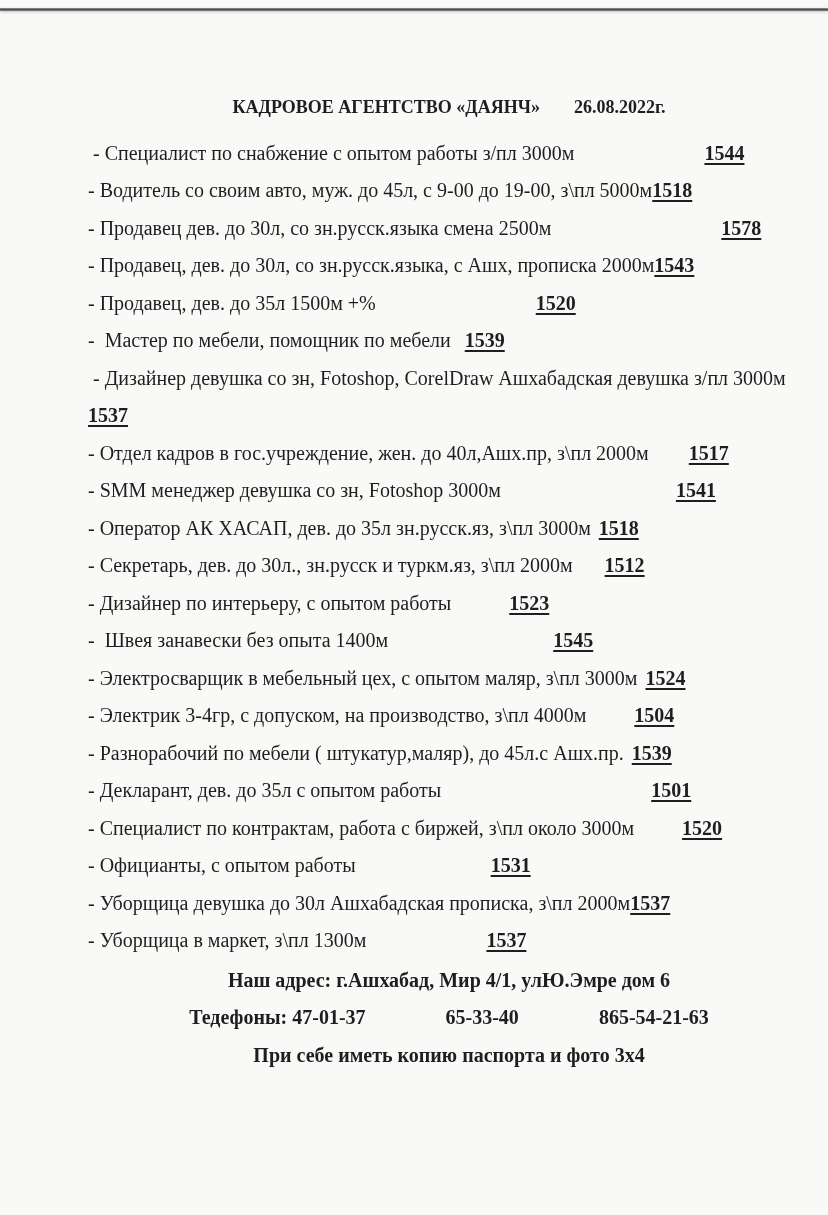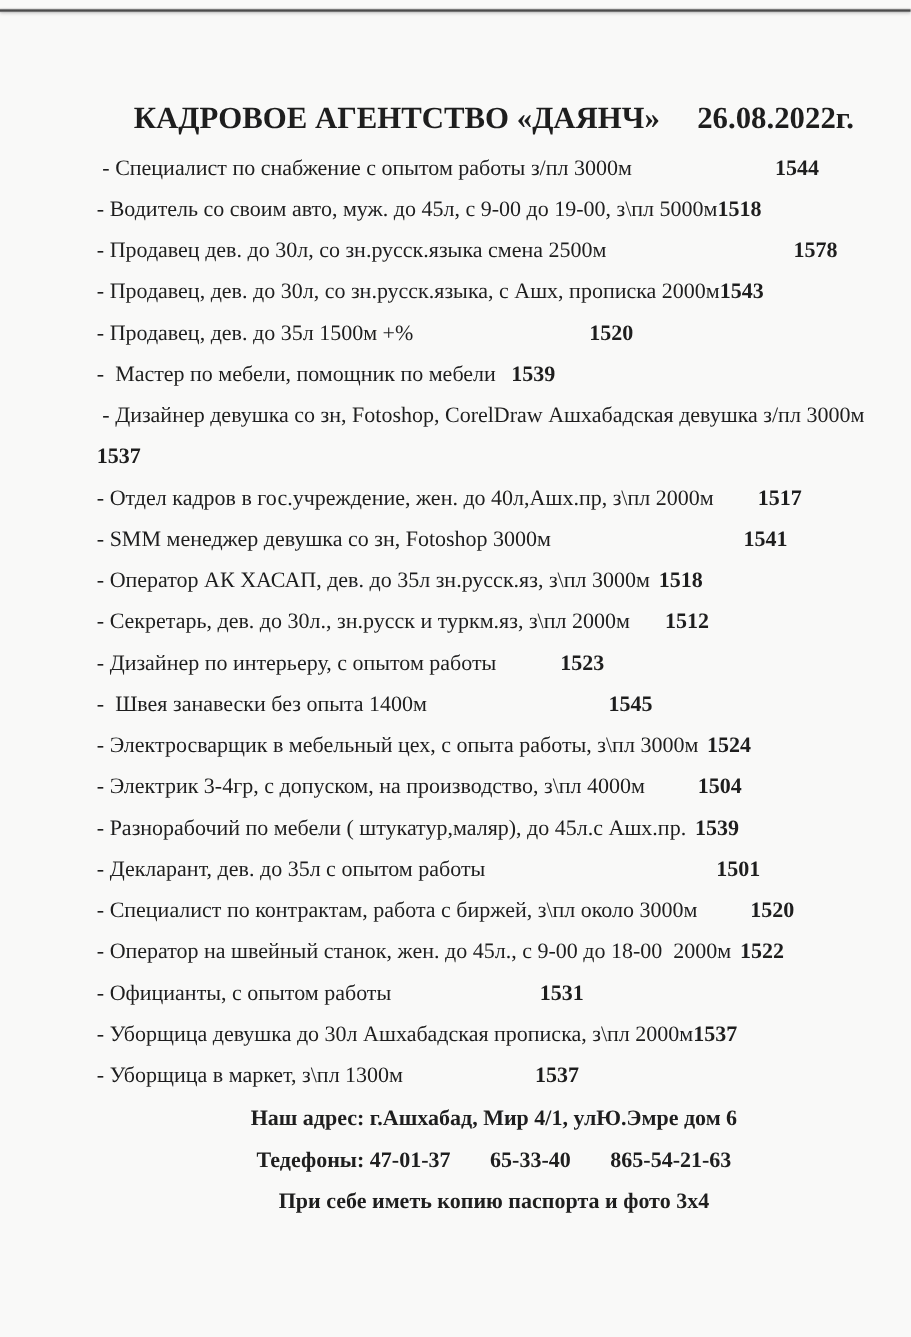--- a/index.html
+++ b/index.html
@@ -24,56 +24,57 @@
   .content {
     margin-left: 88px;
     width: 722px;
     padding-top: 78px;
     font-size: 20px;
     line-height: 37.5px;
   }
   .doc-title {
     text-align: center;
     font-weight: bold;
-    font-size: 28px;
+    font-size: 18px;
     margin: 0 0 8px 0;
     white-space: pre;
   }
   .title-spacer {
     display: inline-block;
     width: 34px;
   }
   .row {
     margin: 0;
     white-space: pre-wrap;
   }
   .t {
     white-space: pre-wrap;
   }
   .spacer {
     display: inline-block;
     height: 1px;
   }
   .code {
     font-weight: bold;
+    text-decoration: underline;
     text-decoration-thickness: 2px;
     text-underline-offset: 3px;
   }
   .footer {
     margin-top: 2px;
     text-align: center;
     font-weight: bold;
   }
   .footer p {
     margin: 0;
   }
   .phones {
     display: flex;
     justify-content: center;
-    column-gap: 36px;
+    column-gap: 80px;
     align-items: baseline;
   }
 </style>
 </head>
 <body>
 
 <div class="top-edge"></div>
 
 <div class="content">
 
@@ -86,26 +87,25 @@
       <p class="row"><span class="t">- Продавец, дев. до 30л, со зн.русск.языка, с Ашх, прописка 2000м</span><span class="spacer" style="width: 0px;"></span><span class="code">1543</span></p>
       <p class="row"><span class="t">- Продавец, дев. до 35л 1500м +%</span><span class="spacer" style="width: 160px;"></span><span class="code">1520</span></p>
       <p class="row"><span class="t">-  Мастер по мебели, помощник по мебели</span><span class="spacer" style="width: 14px;"></span><span class="code">1539</span></p>
       <p class="row"><span class="t"> - Дизайнер девушка со зн, Fotoshop, CorelDraw Ашхабадская девушка з/пл 3000м</span><span class="spacer" style="width: 8px;"></span><span class="code">1537</span></p>
       <p class="row"><span class="t">- Отдел кадров в гос.учреждение, жен. до 40л,Ашх.пр, з\пл 2000м</span><span class="spacer" style="width: 40px;"></span><span class="code">1517</span></p>
       <p class="row"><span class="t">- SMM менеджер девушка со зн, Fotoshop 3000м</span><span class="spacer" style="width: 175px;"></span><span class="code">1541</span></p>
       <p class="row"><span class="t">- Оператор АК ХАСАП, дев. до 35л зн.русск.яз, з\пл 3000м</span><span class="spacer" style="width: 8px;"></span><span class="code">1518</span></p>
       <p class="row"><span class="t">- Секретарь, дев. до 30л., зн.русск и туркм.яз, з\пл 2000м</span><span class="spacer" style="width: 32px;"></span><span class="code">1512</span></p>
       <p class="row"><span class="t">- Дизайнер по интерьеру, с опытом работы</span><span class="spacer" style="width: 58px;"></span><span class="code">1523</span></p>
       <p class="row"><span class="t">-  Швея занавески без опыта 1400м</span><span class="spacer" style="width: 165px;"></span><span class="code">1545</span></p>
-      <p class="row"><span class="t">- Электросварщик в мебельный цех, с опыта работы, з\пл 3000м</span><span class="spacer" style="width: 8px;"></span><span class="code">1524</span></p>
+      <p class="row"><span class="t">- Электросварщик в мебельный цех, с опытом маляр, з\пл 3000м</span><span class="spacer" style="width: 8px;"></span><span class="code">1524</span></p>
       <p class="row"><span class="t">- Электрик 3-4гр, с допуском, на производство, з\пл 4000м</span><span class="spacer" style="width: 48px;"></span><span class="code">1504</span></p>
       <p class="row"><span class="t">- Разнорабочий по мебели ( штукатур,маляр), до 45л.с Ашх.пр.</span><span class="spacer" style="width: 8px;"></span><span class="code">1539</span></p>
       <p class="row"><span class="t">- Декларант, дев. до 35л с опытом работы</span><span class="spacer" style="width: 210px;"></span><span class="code">1501</span></p>
       <p class="row"><span class="t">- Специалист по контрактам, работа с биржей, з\пл около 3000м</span><span class="spacer" style="width: 48px;"></span><span class="code">1520</span></p>
-      <p class="row"><span class="t">- Оператор на швейный станок, жен. до 45л., с 9-00 до 18-00  2000м</span><span class="spacer" style="width: 8px;"></span><span class="code">1522</span></p>
       <p class="row"><span class="t">- Официанты, с опытом работы</span><span class="spacer" style="width: 135px;"></span><span class="code">1531</span></p>
       <p class="row"><span class="t">- Уборщица девушка до 30л Ашхабадская прописка, з\пл 2000м</span><span class="spacer" style="width: 0px;"></span><span class="code">1537</span></p>
       <p class="row"><span class="t">- Уборщица в маркет, з\пл 1300м</span><span class="spacer" style="width: 120px;"></span><span class="code">1537</span></p>
     </div>
 
   <div class="footer">
     <p>Наш адрес: г.Ашхабад, Мир 4/1, улЮ.Эмре дом 6</p>
     <p class="phones">
         <span><span>Тедефоны:</span> <span>47-01-37</span></span>
         <span>65-33-40</span>

